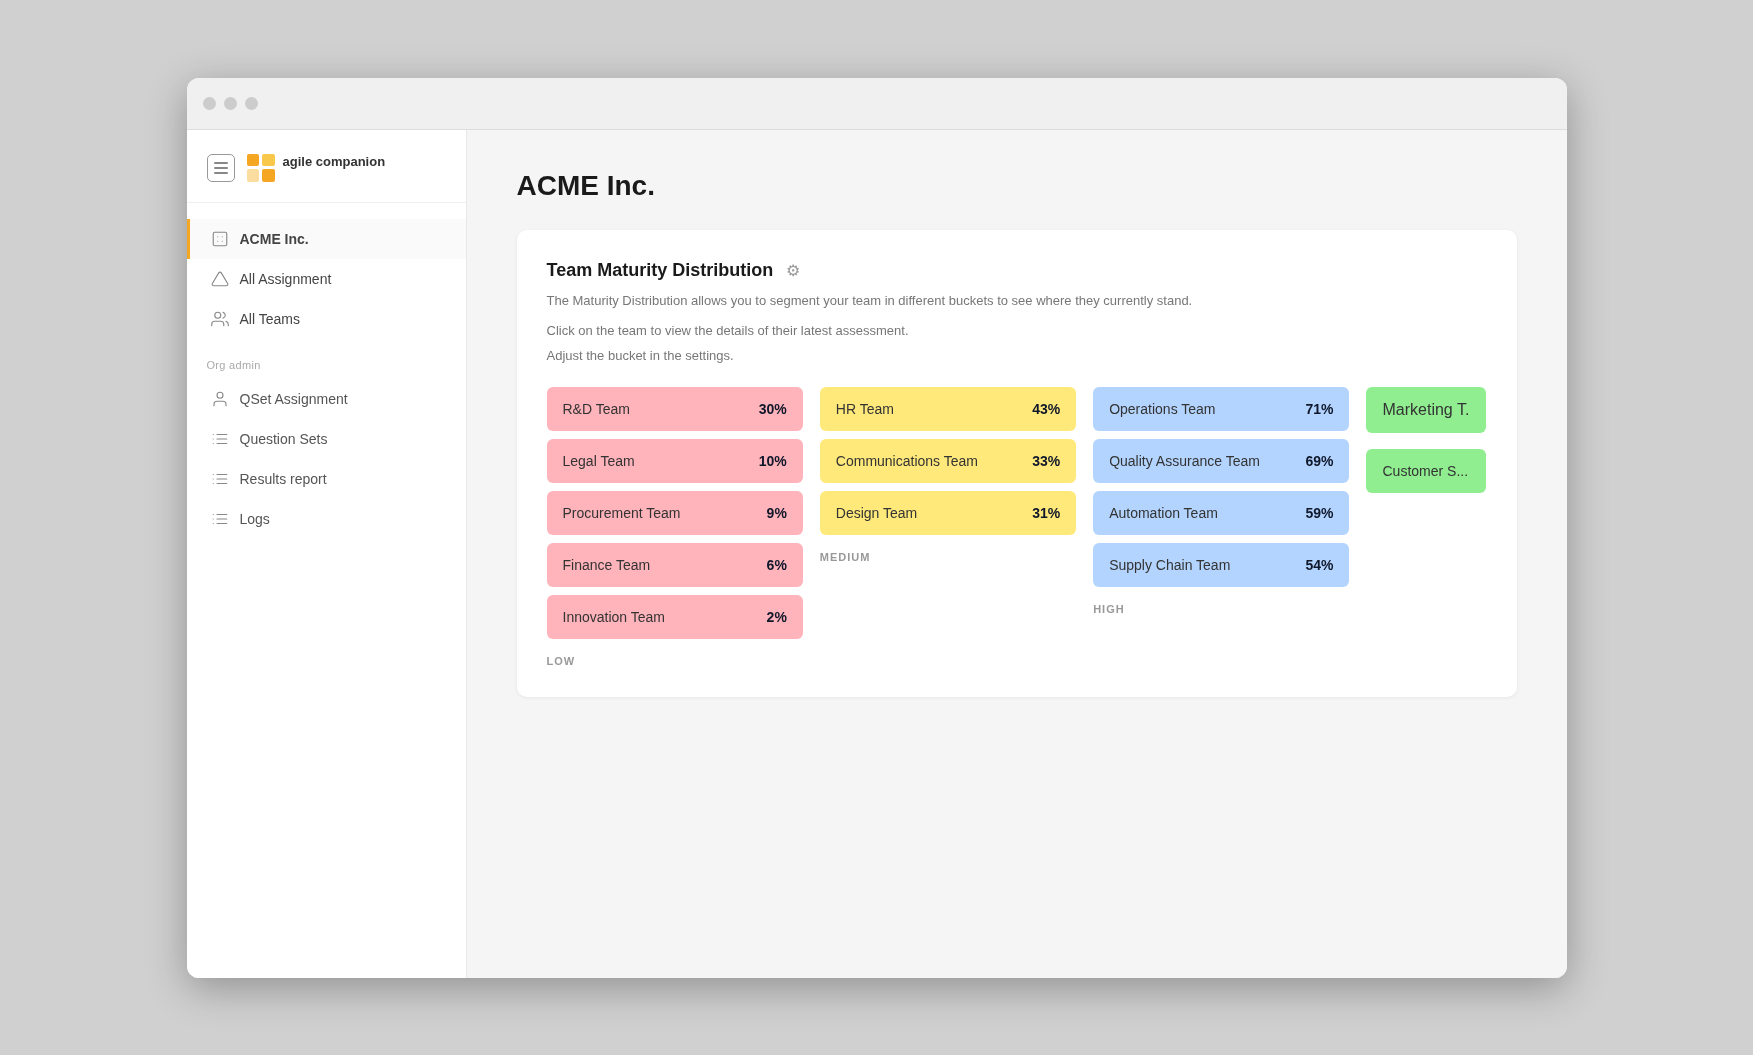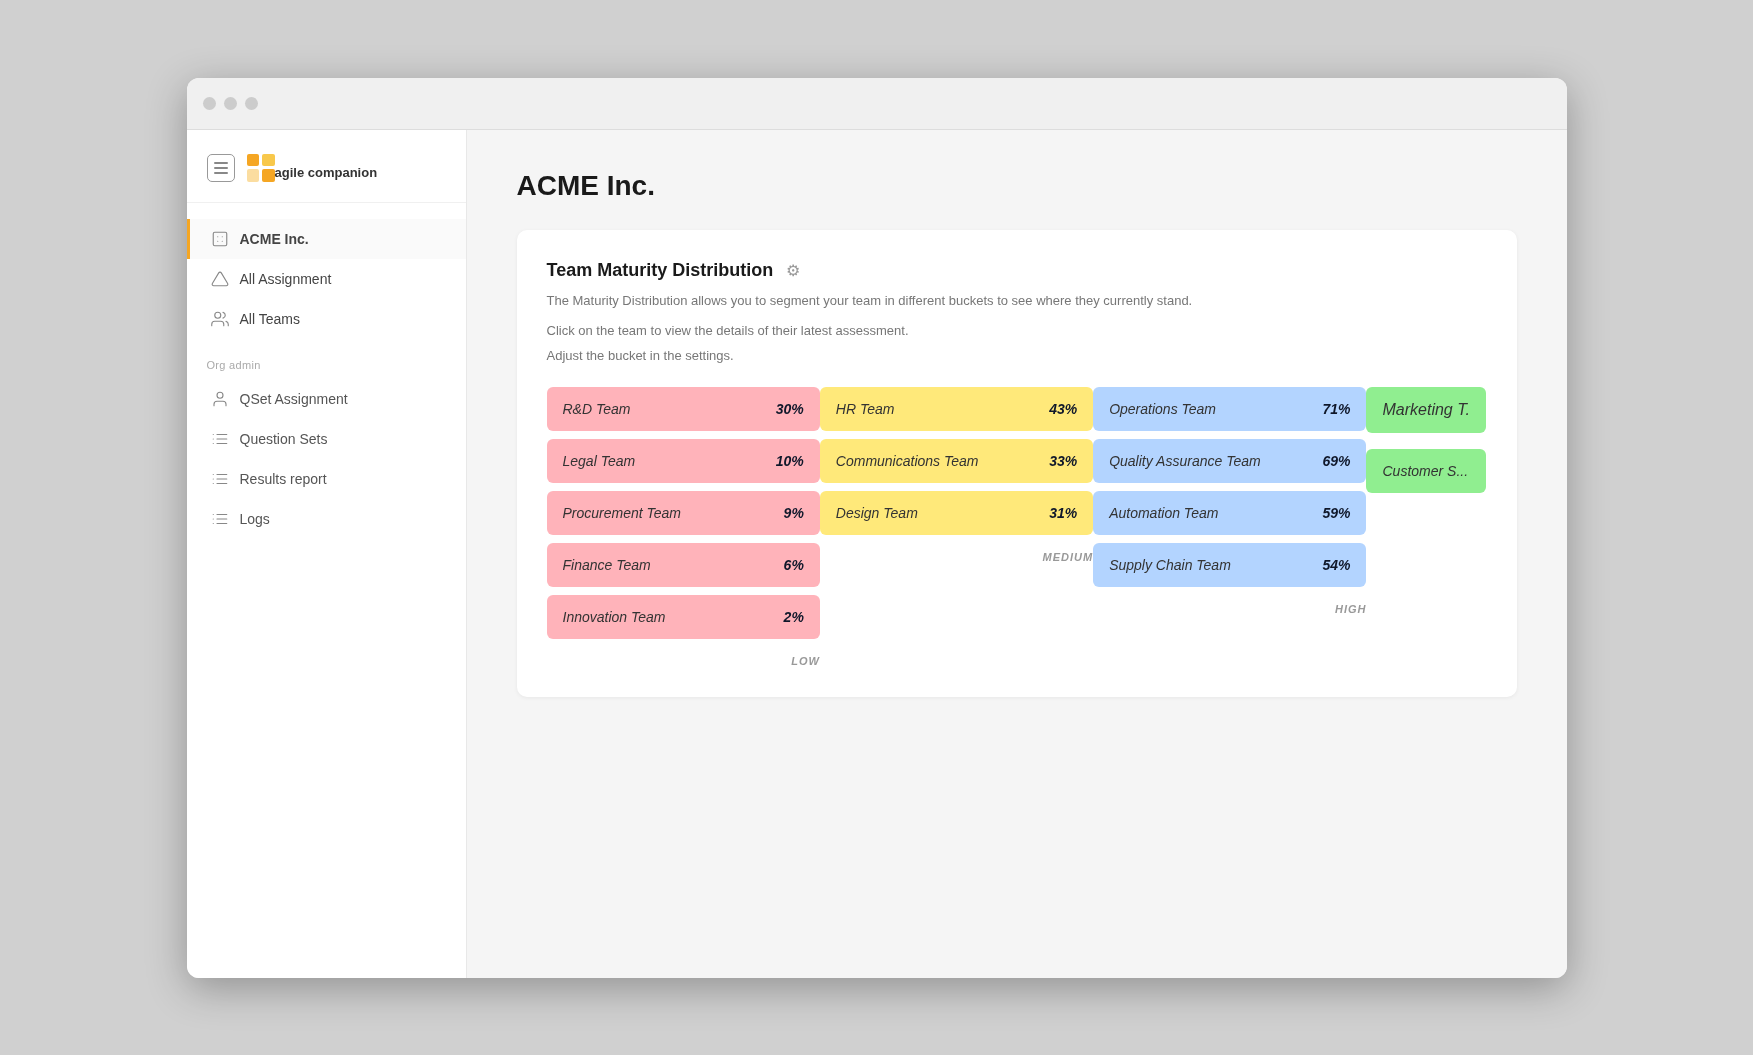--- a/index.html
+++ b/index.html
@@ -78,21 +78,22 @@
     }
     .sidebar-toggle-icon span {
       display: block;
       height: 2px;
       background: #888;
       border-radius: 1px;
       width: 100%;
     }
     .logo {
       display: flex;
-      align-items: flex-end;
+      align-items: flex-start;
+      gap: 8px;
     }
     .logo-grid {
       display: grid;
       grid-template-columns: 1fr 1fr;
       gap: 3px;
       width: 28px;
       height: 28px;
     }
     .logo-cell {
       border-radius: 2px;
@@ -202,24 +203,23 @@
       margin-bottom: 10px;
     }
     .card-hint {
       font-size: 13px;
       color: #777;
       margin-bottom: 24px;
     }
     
     .maturity-grid {
       display: flex;
-      gap: 0;
+      gap: 17px;
       overflow: hidden;
       position: relative;
-      font-style: italic;
     }
     .maturity-column {
       flex: 1;
       display: flex;
       flex-direction: column;
       gap: 8px;
       min-width: 0;
     }
     .maturity-column.overflow-hidden {
       overflow: hidden;
@@ -244,21 +244,21 @@
     }
     .team-name {
       font-weight: 500;
       color: #333;
     }
     .team-pct {
       font-weight: 600;
       color: #0f172a;
     }
     .column-label {
-      text-align: right;
+      text-align: left;
       font-size: 11px;
       font-weight: 600;
       color: #999;
       letter-spacing: 1px;
       margin-top: 4px;
       padding-top: 4px;
     }
     
     .icon-svg {
       width: 18px;

